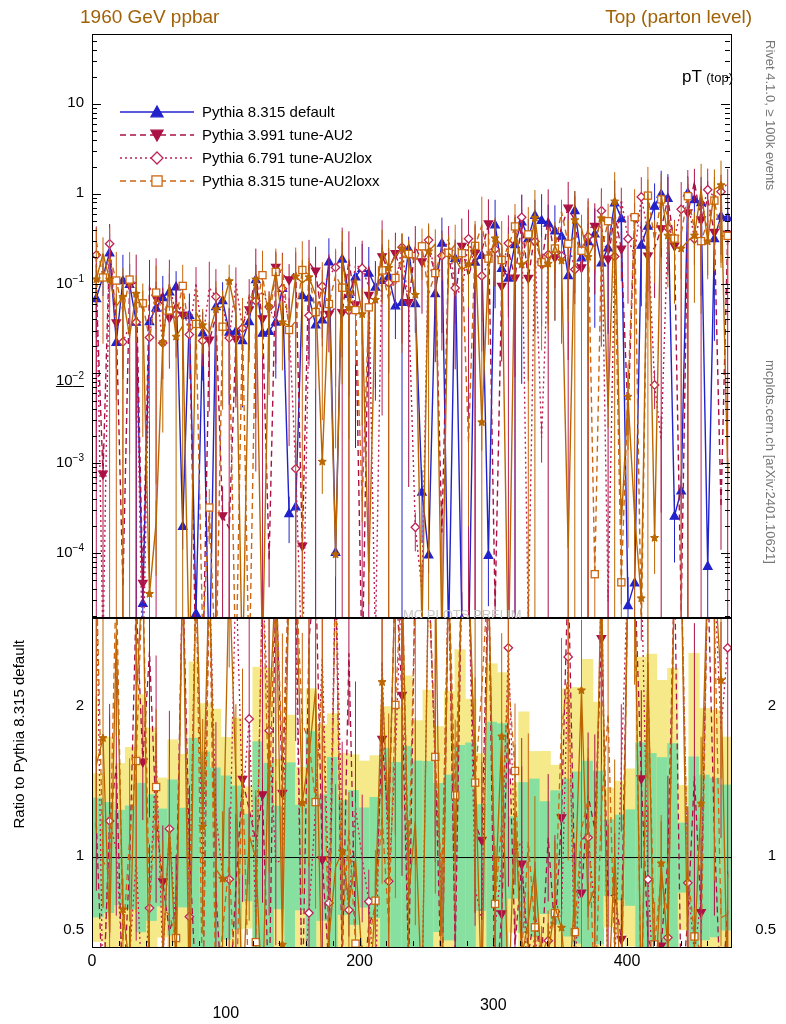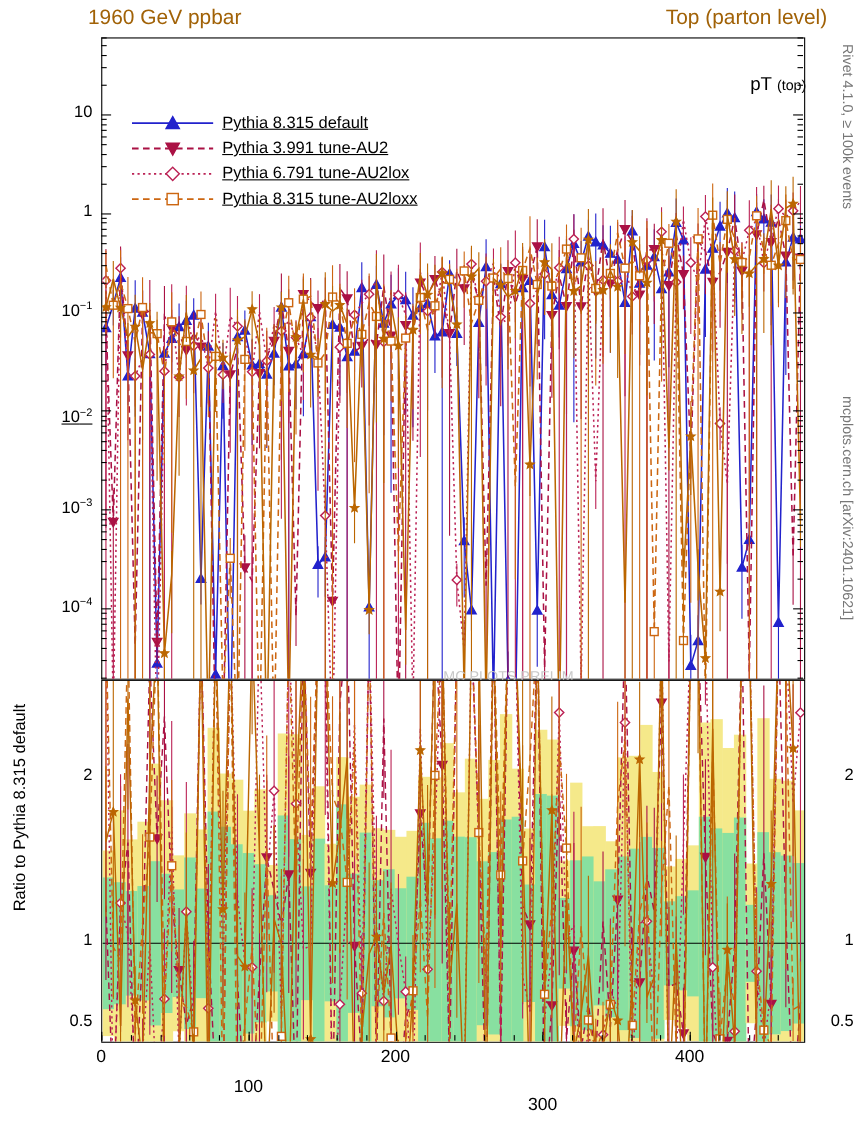--- a/index.html
+++ b/index.html
@@ -28,21 +28,21 @@
   .ytick{position:absolute;right:0;font-size:15px;text-align:right;white-space:nowrap;}
   .ytick .exp{font-size:10px;vertical-align:super;}
   .xtick{position:absolute;font-size:16px;text-align:center;}
 
   .tickmark{position:absolute;background:#000;}
 
   
   #legend{position:absolute;left:120px;top:100px;font-size:15px;}
   .leg-row{display:flex;align-items:center;height:23px;}
   .leg-sample{width:74px;height:18px;position:relative;margin-right:8px;}
-  .leg-text{white-space:nowrap;text-decoration:underline;}
+  .leg-text{white-space:nowrap;}
 
   svg{display:block;}
   #watermark{position:absolute;left:310px;top:572px;font-size:13px;color:#c8c8c8;}
 </style>
 </head>
 <body>
 
 <div id="root">
 
   <div class="hdr" id="hdr-left">1960 GeV ppbar</div>
@@ -1619,21 +1619,21 @@
       <div class="ytick" style="right: 702px; top: 920.091px;">0.5</div>
     </div>
   <div id="ytick-ratio-r">
       <div class="ytick" style="right: 10px; top: 696.455px;">2</div>
       <div class="ytick" style="right: 10px; top: 845.545px;">1</div>
       <div class="ytick" style="right: 10px; top: 920.091px;">0.5</div>
     </div>
   <div id="xtick-row">
       <div class="xtick" style="left: 67px; top: 952px; width: 50px;">0</div>
       <div class="tickmark" style="left: 92px; top: 938px; width: 1px; height: 8px;"></div>
-      <div class="xtick" style="left: 200.753px; top: 980px; width: 50px;">100</div>
+      <div class="xtick" style="left: 200.753px; top: 1004px; width: 50px;">100</div>
       <div class="tickmark" style="left: 225.753px; top: 938px; width: 1px; height: 8px;"></div>
       <div class="xtick" style="left: 334.505px; top: 952px; width: 50px;">200</div>
       <div class="tickmark" style="left: 359.505px; top: 938px; width: 1px; height: 8px;"></div>
       <div class="xtick" style="left: 468.258px; top: 952px; width: 50px; margin-top: 44px;">300</div>
       <div class="tickmark" style="left: 493.258px; top: 938px; width: 1px; height: 8px;"></div>
       <div class="xtick" style="left: 602.01px; top: 952px; width: 50px;">400</div>
       <div class="tickmark" style="left: 627.01px; top: 938px; width: 1px; height: 8px;"></div>
       <div class="tickmark" style="left: 92px; top: 941px; width: 1px; height: 5px;"></div>
       <div class="tickmark" style="left: 118.751px; top: 941px; width: 1px; height: 5px;"></div>
       <div class="tickmark" style="left: 145.501px; top: 941px; width: 1px; height: 5px;"></div>

